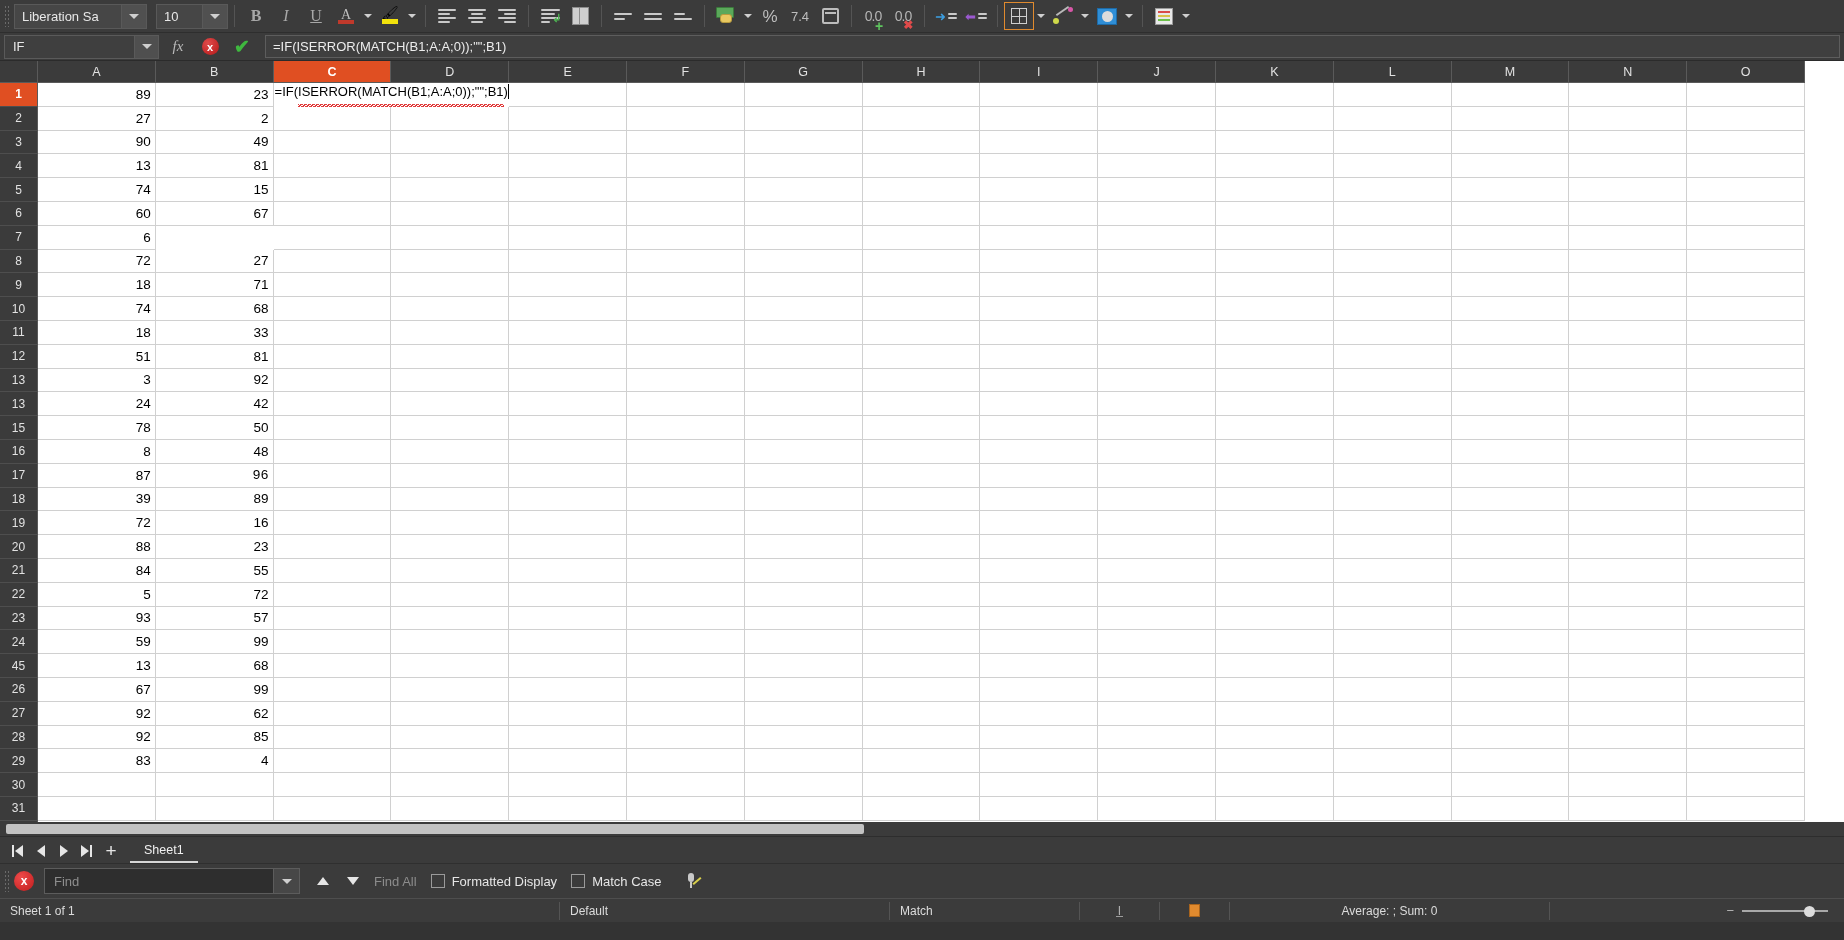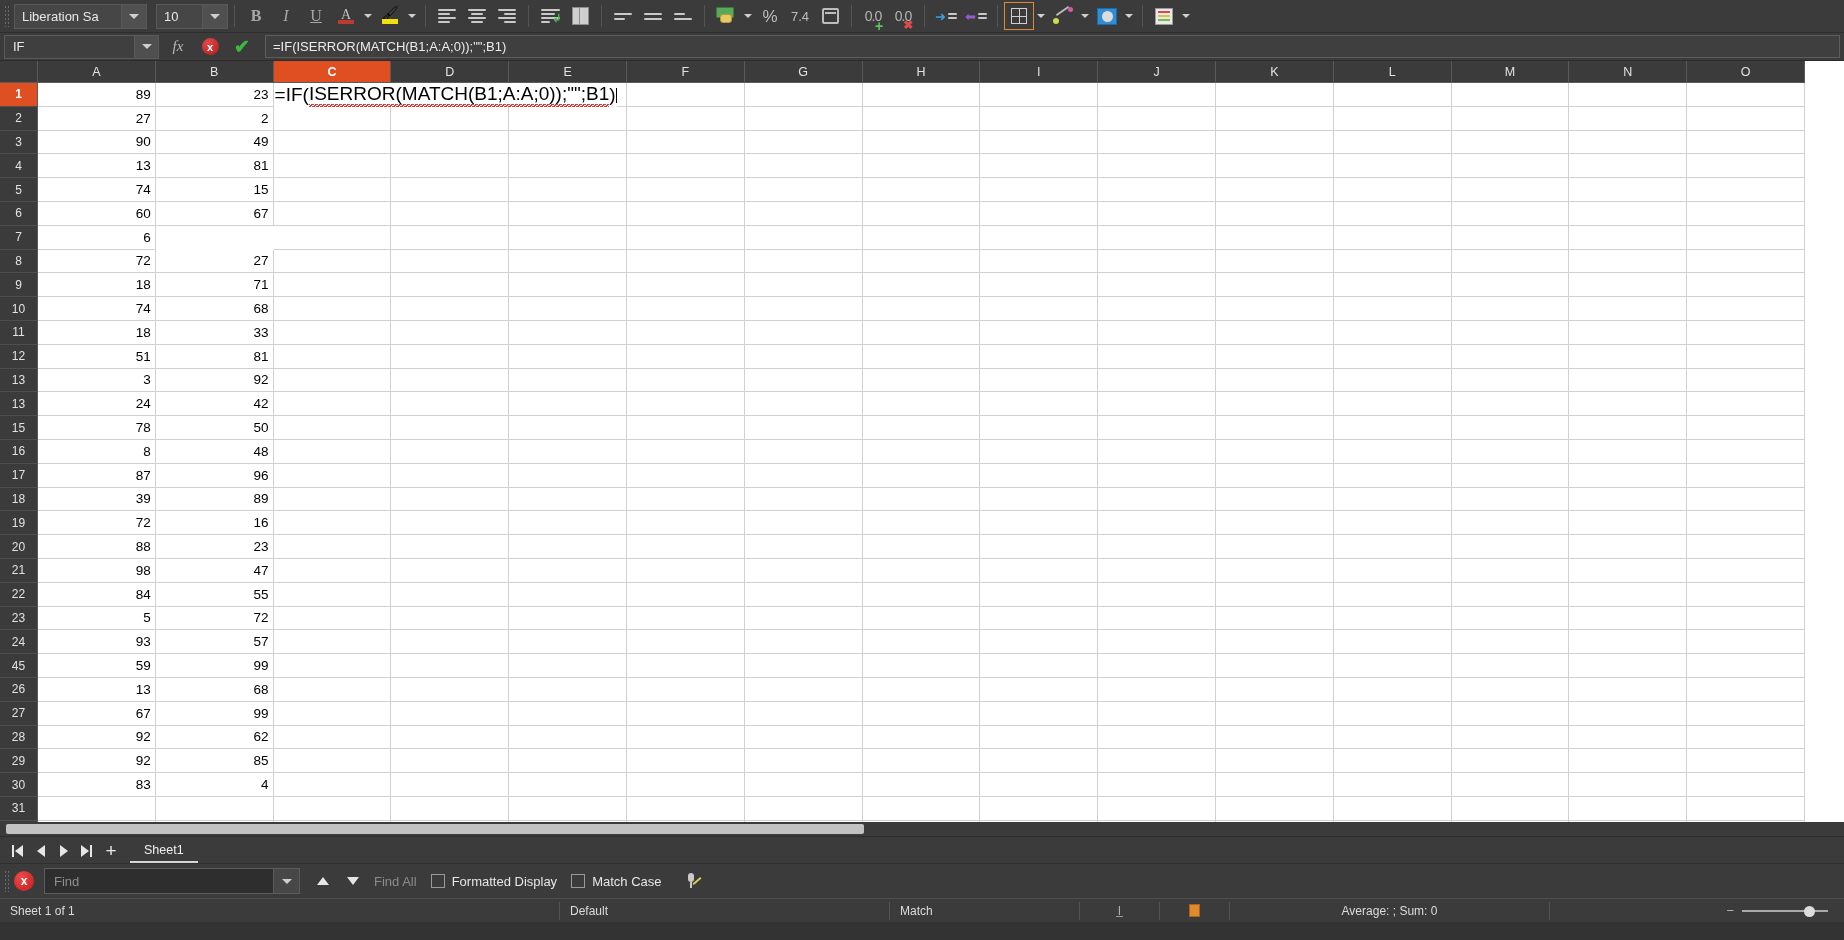--- a/index.html
+++ b/index.html
@@ -122,22 +122,22 @@
     font-size: 13.5px; color:#000000;
     display:flex; align-items:center; justify-content:flex-end;
     padding-right: 4px; flex:0 0 auto; background:#ffffff;
     overflow:hidden; white-space:nowrap;
   }
 
   
   .edit-overlay {
     position:absolute; left:0px; top:0px;
     height: 23.8px;
-    display:flex; align-items:center;
-    font-size:19px; color:#000; background:#ffffff;
+    display:flex; 
+    font-size:13px; color:#000; background:#ffffff;
     white-space:nowrap; padding-left:1px; z-index: 6;
     border-top: 1px solid #ffffff;
   }
   .squiggle {
     background-image: repeating-linear-gradient(135deg,#e03b3b 0 1px, transparent 1px 2px);
     background-repeat: repeat-x;
     background-size: 4px 3px;
     background-position: 0 bottom;
     padding-bottom: 2px;
   }
@@ -784,21 +784,21 @@
           <div class="cell" style="width: 117.8px;"></div>
           <div class="cell" style="width: 117.8px;"></div>
           <div class="cell" style="width: 117.8px;"></div>
           <div class="cell" style="width: 117.8px;"></div>
           <div class="cell" style="width: 117.8px;"></div>
           <div class="cell" style="width: 117.8px;"></div>
           <div class="cell" style="width: 117.8px;"></div>
         </div>
         <div class="grid-row">
           <div class="cell" style="width: 117.8px;">87</div>
-          <div class="cell" style="width: 117.8px;">96</div>
+          <div class="cell" style="width: 117.8px; font-family: Liberation Mono, monospace;">96</div>
           <div class="cell" style="width: 117.8px;"></div>
           <div class="cell" style="width: 117.8px;"></div>
           <div class="cell" style="width: 117.8px;"></div>
           <div class="cell" style="width: 117.8px;"></div>
           <div class="cell" style="width: 117.8px;"></div>
           <div class="cell" style="width: 117.8px;"></div>
           <div class="cell" style="width: 117.8px;"></div>
           <div class="cell" style="width: 117.8px;"></div>
           <div class="cell" style="width: 117.8px;"></div>
           <div class="cell" style="width: 117.8px;"></div>
@@ -836,37 +836,20 @@
           <div class="cell" style="width: 117.8px;"></div>
           <div class="cell" style="width: 117.8px;"></div>
           <div class="cell" style="width: 117.8px;"></div>
           <div class="cell" style="width: 117.8px;"></div>
           <div class="cell" style="width: 117.8px;"></div>
           <div class="cell" style="width: 117.8px;"></div>
         </div>
         <div class="grid-row">
           <div class="cell" style="width: 117.8px;">88</div>
           <div class="cell" style="width: 117.8px;">23</div>
-          <div class="cell" style="width: 117.8px;"></div>
-          <div class="cell" style="width: 117.8px;"></div>
-          <div class="cell" style="width: 117.8px;"></div>
-          <div class="cell" style="width: 117.8px;"></div>
-          <div class="cell" style="width: 117.8px;"></div>
-          <div class="cell" style="width: 117.8px;"></div>
-          <div class="cell" style="width: 117.8px;"></div>
-          <div class="cell" style="width: 117.8px;"></div>
-          <div class="cell" style="width: 117.8px;"></div>
-          <div class="cell" style="width: 117.8px;"></div>
-          <div class="cell" style="width: 117.8px;"></div>
-          <div class="cell" style="width: 117.8px;"></div>
-          <div class="cell" style="width: 117.8px;"></div>
-        </div>
-        <div class="grid-row">
-          <div class="cell" style="width: 117.8px;">98</div>
-          <div class="cell" style="width: 117.8px;">47</div>
           <div class="cell" style="width: 117.8px;"></div>
           <div class="cell" style="width: 117.8px;"></div>
           <div class="cell" style="width: 117.8px;"></div>
           <div class="cell" style="width: 117.8px;"></div>
           <div class="cell" style="width: 117.8px;"></div>
           <div class="cell" style="width: 117.8px;"></div>
           <div class="cell" style="width: 117.8px;"></div>
           <div class="cell" style="width: 117.8px;"></div>
           <div class="cell" style="width: 117.8px;"></div>
           <div class="cell" style="width: 117.8px;"></div>

